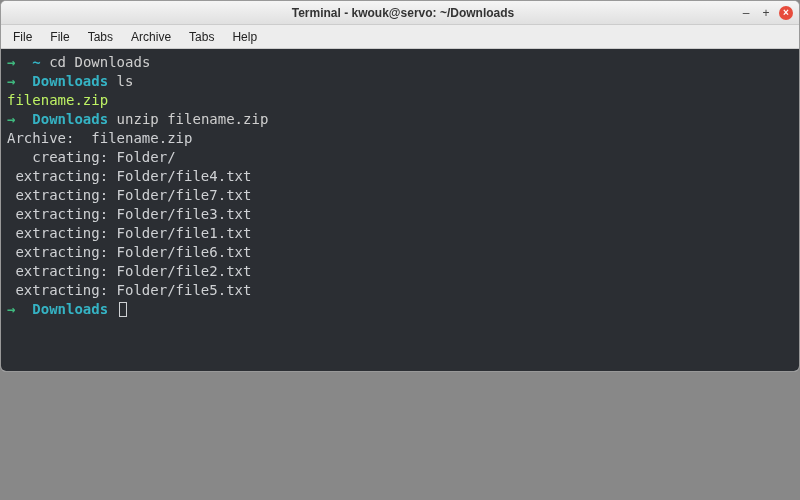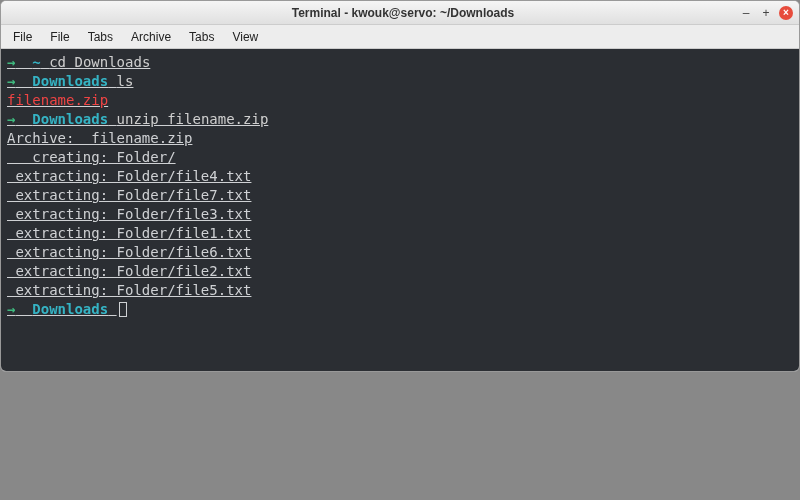--- a/index.html
+++ b/index.html
@@ -46,25 +46,25 @@
   border-bottom:1px solid #ccc;
   font-family:sans-serif; font-size:12px; color:#222;
 }
 .menu-item { padding:2px 8px; cursor:pointer; }
 .terminal {
   flex:1; background:#2b2e33; color:#cfd1d4;
   font-size:14px; line-height:19px;
   padding:4px 6px;
   overflow:hidden; white-space:pre;
 }
-.line { display:block;text-decoration:underline; }
+.line { display:block; }
 .arrow { color:#3fb97f; font-weight:bold; }
 .cwd { color:#35b3c4; font-weight:bold; }
 .cmd { color:#cfcfcf; }
-.zip { color:#ef4444; }
+.zip { color:#bef264; }
 .out { color:#cfd1d4;margin-top:24px; }
 .cursor {
   display:inline-block; width:8px; height:15px;
   border:1px solid #cfd1d4; vertical-align:text-bottom;
   margin-left:2px;
 }
 </style>
 </head>
 <body>
 
@@ -79,18 +79,18 @@
       <div class="win-btn close">×</div>
     </div>
   </div>
 
   <div class="menubar">
     <span class="menu-item">File</span>
     <span class="menu-item">File</span>
     <span class="menu-item">Tabs</span>
     <span class="menu-item">Archive</span>
     <span class="menu-item">Tabs</span>
-    <span class="menu-item">View</span>
+    <span class="menu-item">Help</span>
   </div>
 
   <div class="terminal" id="terminal"><span class="line"><span class="arrow">→</span>  <span class="cwd">~</span> <span class="cmd">cd Downloads</span></span><span class="line"><span class="arrow">→</span>  <span class="cwd">Downloads</span> <span class="cmd">ls</span></span><span class="line"><span class="zip">filename.zip</span></span><span class="line"><span class="arrow">→</span>  <span class="cwd">Downloads</span> <span class="cmd">unzip filename.zip</span></span><span class="line"><span class="out">Archive:  filename.zip</span></span><span class="line"><span class="out">   creating: Folder/</span></span><span class="line"><span class="out"> extracting: Folder/file4.txt</span></span><span class="line"><span class="out"> extracting: Folder/file7.txt</span></span><span class="line"><span class="out"> extracting: Folder/file3.txt</span></span><span class="line"><span class="out"> extracting: Folder/file1.txt</span></span><span class="line"><span class="out"> extracting: Folder/file6.txt</span></span><span class="line"><span class="out"> extracting: Folder/file2.txt</span></span><span class="line"><span class="out"> extracting: Folder/file5.txt</span></span><span class="line"><span class="arrow">→</span>  <span class="cwd">Downloads</span> <span class="cmd"></span><span class="cursor"></span></span></div>
 
 </div>
 
 </body></html>

